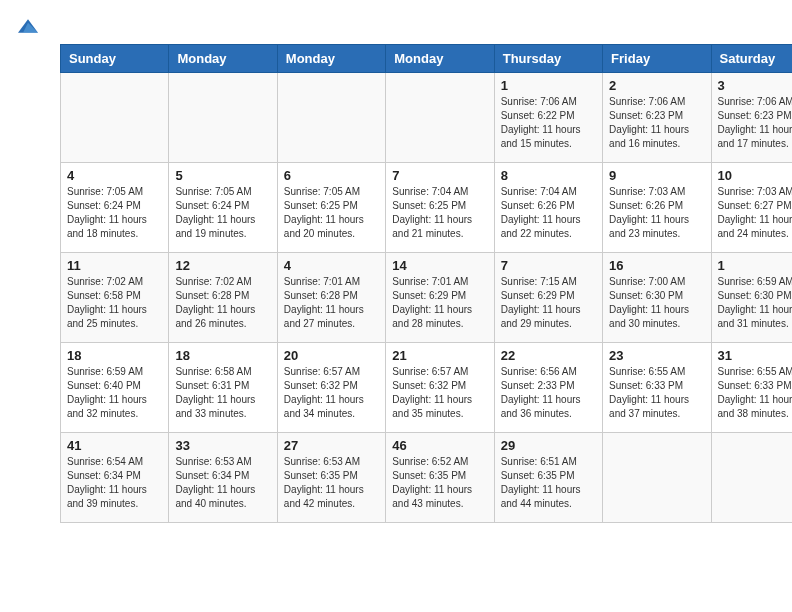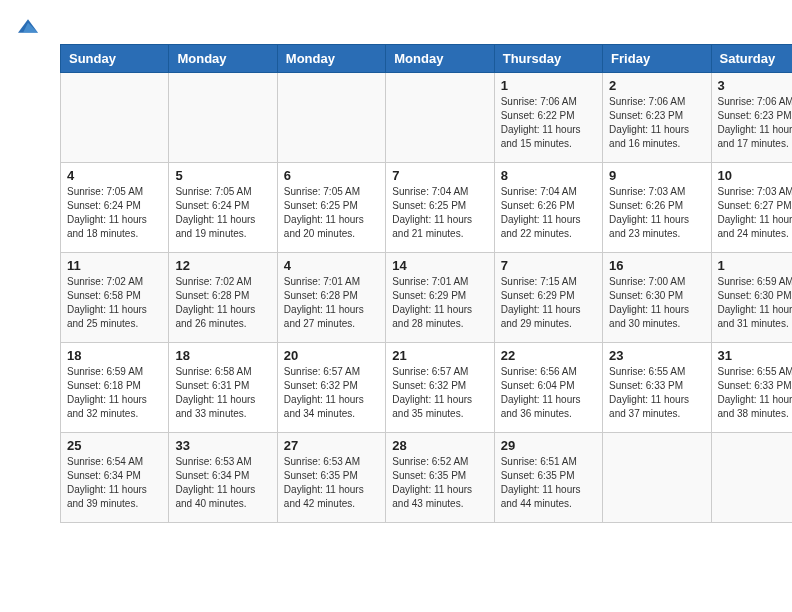--- a/index.html
+++ b/index.html
@@ -238,21 +238,21 @@
           <span class="day-num">1</span>
           <div class="day-info">Sunrise: 6:59 AM
 Sunset: 6:30 PM
 Daylight: 11 hours and 31 minutes.</div>
         </td>
       </tr>
       <tr>
         <td>
           <span class="day-num">18</span>
           <div class="day-info">Sunrise: 6:59 AM
-Sunset: 6:18 PM
+Sunset: 6:40 PM
 Daylight: 11 hours and 32 minutes.</div>
         </td>
         <td>
           <span class="day-num">18</span>
           <div class="day-info">Sunrise: 6:58 AM
 Sunset: 6:31 PM
 Daylight: 11 hours and 33 minutes.</div>
         </td>
         <td>
           <span class="day-num">20</span>
@@ -262,57 +262,57 @@
         </td>
         <td>
           <span class="day-num">21</span>
           <div class="day-info">Sunrise: 6:57 AM
 Sunset: 6:32 PM
 Daylight: 11 hours and 35 minutes.</div>
         </td>
         <td>
           <span class="day-num">22</span>
           <div class="day-info">Sunrise: 6:56 AM
-Sunset: 6:04 PM
+Sunset: 2:33 PM
 Daylight: 11 hours and 36 minutes.</div>
         </td>
         <td>
           <span class="day-num">23</span>
           <div class="day-info">Sunrise: 6:55 AM
 Sunset: 6:33 PM
 Daylight: 11 hours and 37 minutes.</div>
         </td>
         <td>
           <span class="day-num">31</span>
           <div class="day-info">Sunrise: 6:55 AM
 Sunset: 6:33 PM
 Daylight: 11 hours and 38 minutes.</div>
         </td>
       </tr>
       <tr>
         <td>
-          <span class="day-num">25</span>
+          <span class="day-num">41</span>
           <div class="day-info">Sunrise: 6:54 AM
 Sunset: 6:34 PM
 Daylight: 11 hours and 39 minutes.</div>
         </td>
         <td>
           <span class="day-num">33</span>
           <div class="day-info">Sunrise: 6:53 AM
 Sunset: 6:34 PM
 Daylight: 11 hours and 40 minutes.</div>
         </td>
         <td>
           <span class="day-num">27</span>
           <div class="day-info">Sunrise: 6:53 AM
 Sunset: 6:35 PM
 Daylight: 11 hours and 42 minutes.</div>
         </td>
         <td>
-          <span class="day-num">28</span>
+          <span class="day-num">46</span>
           <div class="day-info">Sunrise: 6:52 AM
 Sunset: 6:35 PM
 Daylight: 11 hours and 43 minutes.</div>
         </td>
         <td>
           <span class="day-num">29</span>
           <div class="day-info">Sunrise: 6:51 AM
 Sunset: 6:35 PM
 Daylight: 11 hours and 44 minutes.</div>
         </td>

